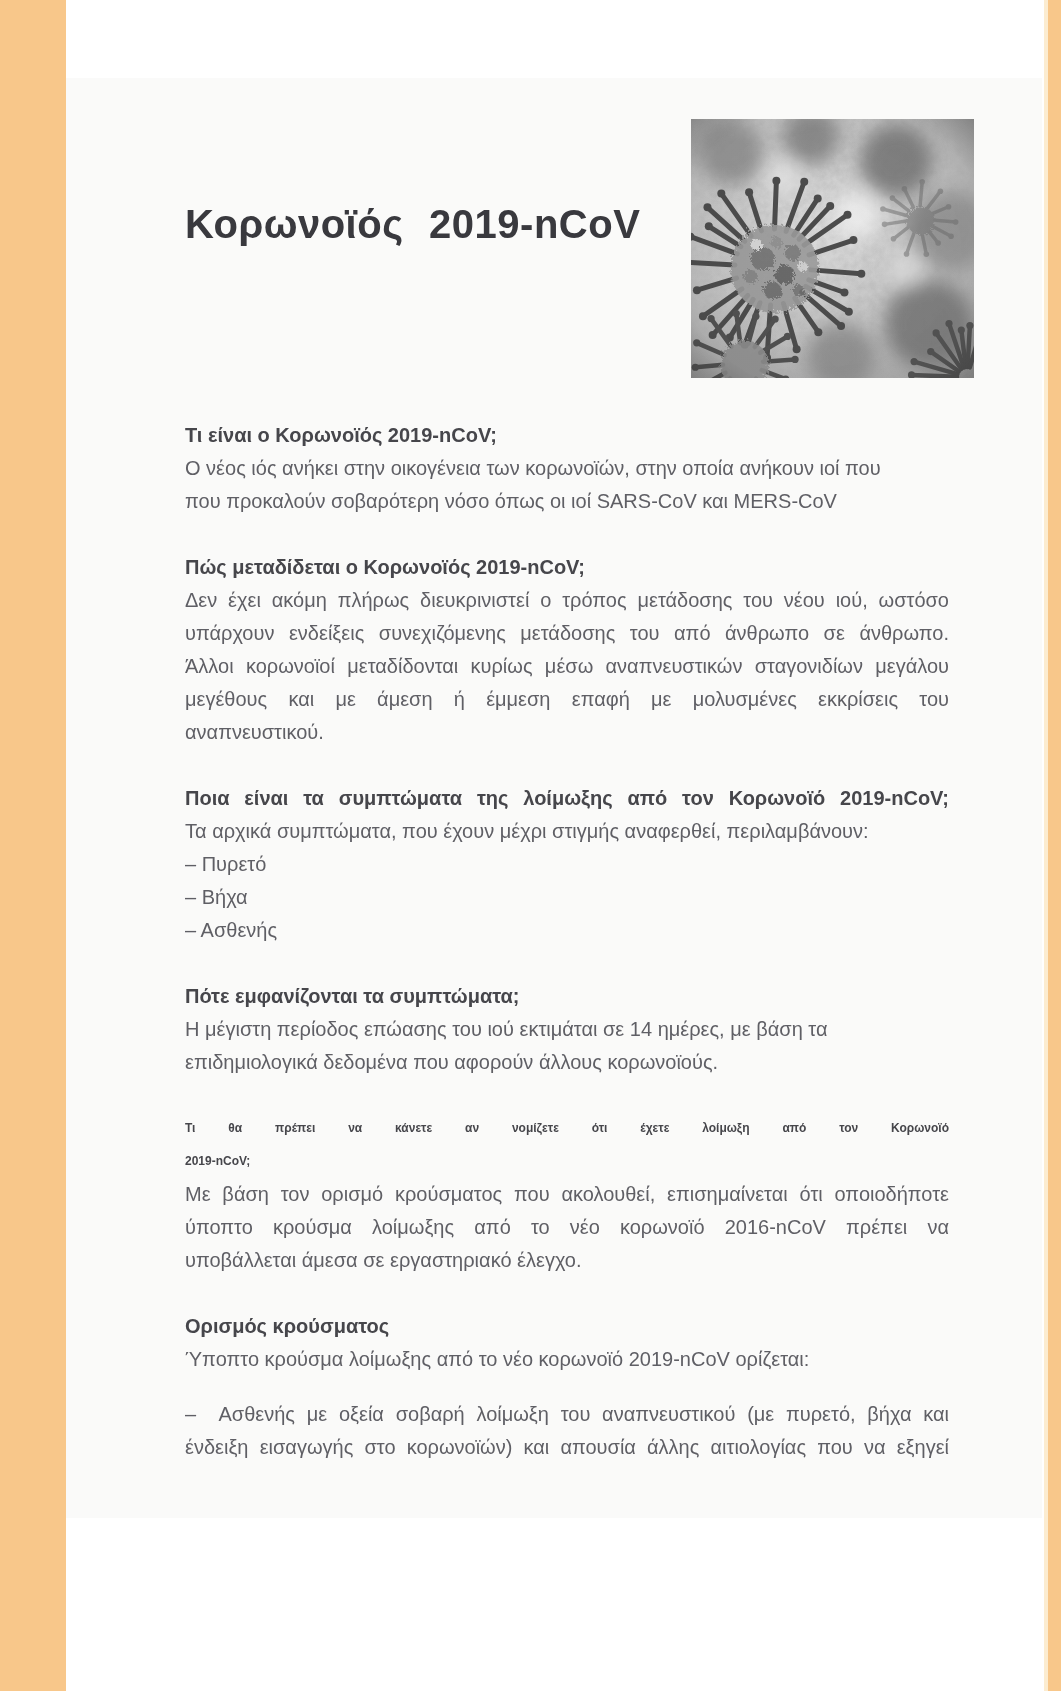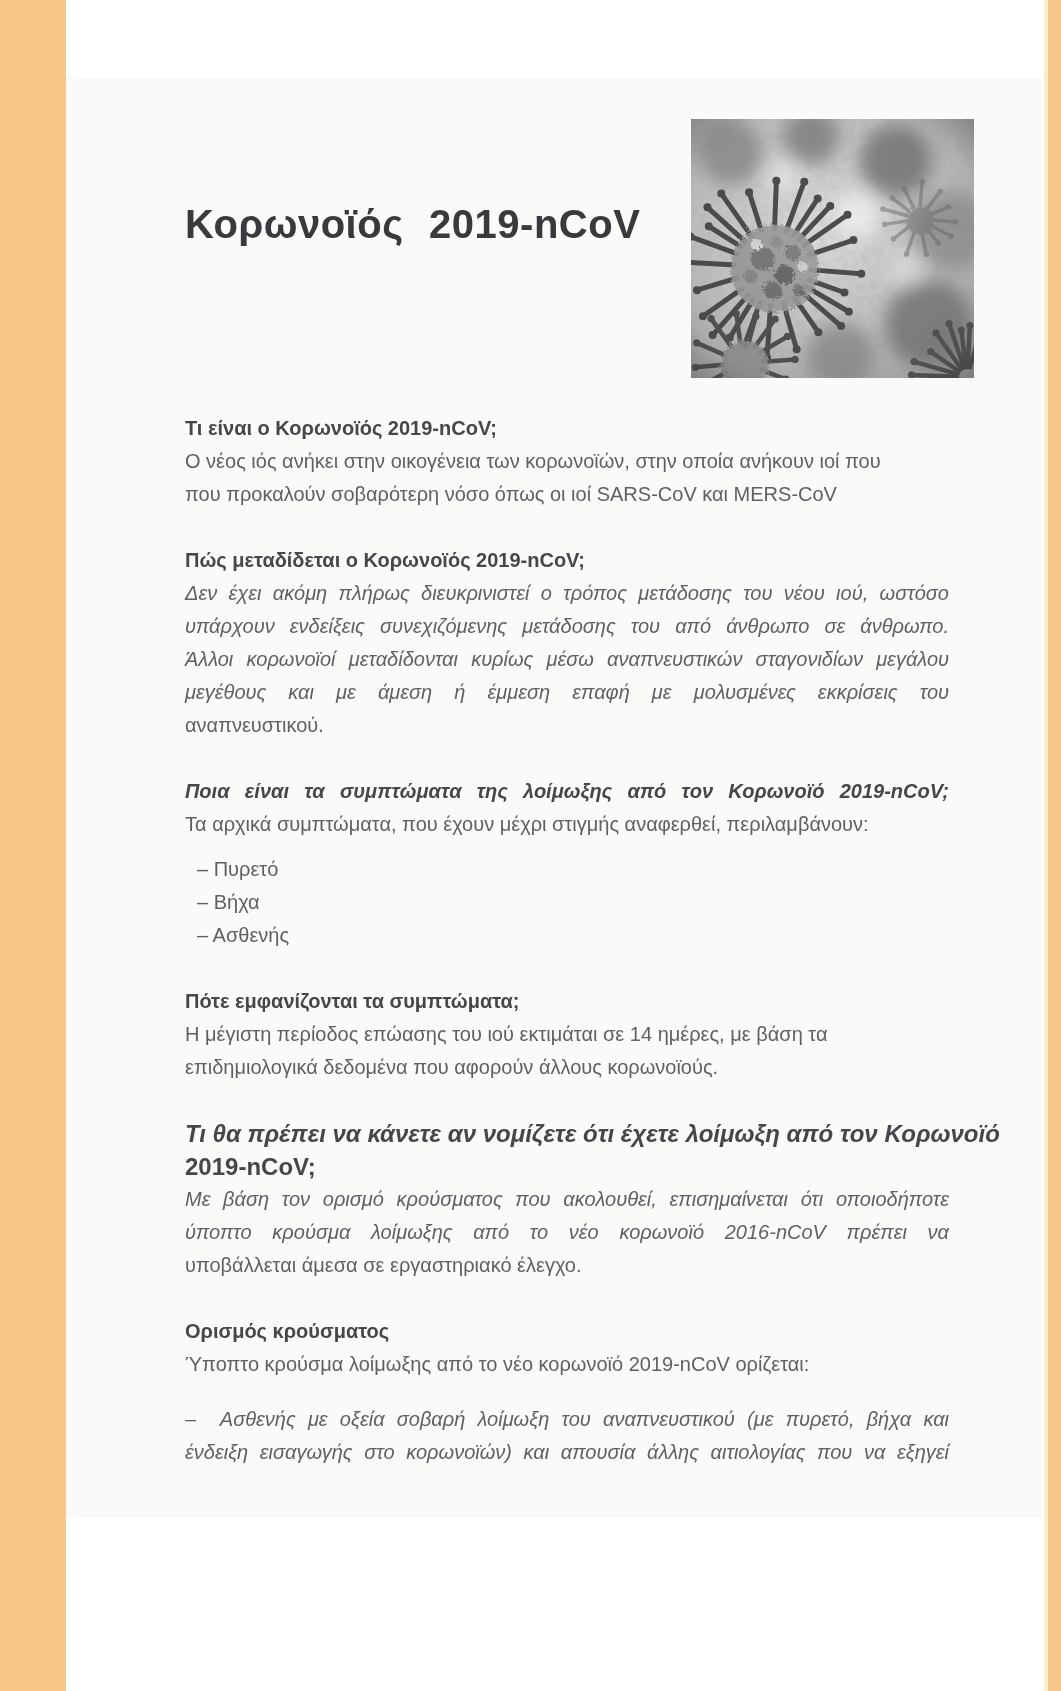--- a/index.html
+++ b/index.html
@@ -33,40 +33,40 @@
   .doc-title{
     position:absolute;left:119px;top:124px;
     font-size:40px;font-weight:bold;color:var(--title-text);
     letter-spacing:0.5px;word-spacing:14px;white-space:nowrap;text-align:center;
   }
   .virus-figure{
     position:absolute;left:625px;top:41px;width:283px;height:259px;
   }
   .virus-figure svg{display:block;width:283px;height:259px;}
   .content{
-    position:absolute;left:119px;top:334px;width:764px;
+    position:absolute;left:119px;top:341px;width:764px;
   }
   .sec-heading{
     font-size:20px;font-weight:bold;line-height:33px;
     color:var(--heading-text);
     margin:33px 0 0 0;white-space:nowrap;
   }
   .sec-heading.first{margin-top:0;}
   .line{
     font-size:20px;line-height:33px;color:var(--body-text);
     white-space:nowrap;
   }
   .hline{
-    font-size:24px;font-weight:bold;line-height:33px;color:var(--heading-text);
+    font-size:12px;font-weight:bold;line-height:33px;color:var(--heading-text);
     white-space:nowrap;
   }
-  .jl{text-align:justify;text-align-last:justify;font-style:italic;}
+  .jl{text-align:justify;text-align-last:justify;}
   .paragraph{margin:0;}
   .bullet-para{margin-top:22px;}
-  .symptom-list{margin:12px;padding:0;list-style:none;}
+  .symptom-list{margin:0;padding:0;list-style:none;}
   .symptom-list .line{display:block;}
 </style>
 </head>
 <body>
 
 <div class="stripe-left"></div>
 <div class="stripe-right"></div>
 
 <div class="page">
 

